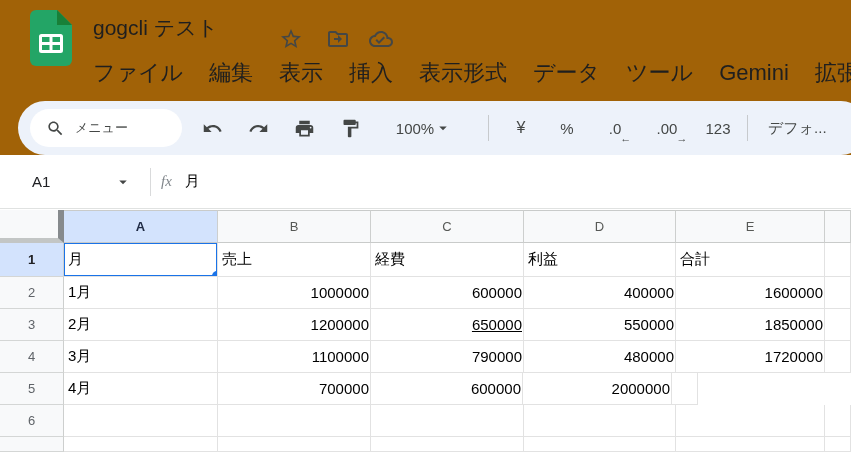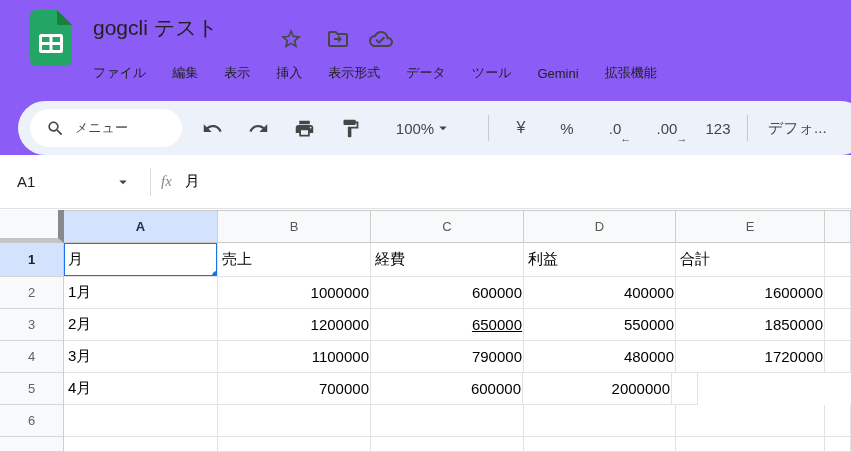--- a/index.html
+++ b/index.html
@@ -1,32 +1,32 @@
 <!DOCTYPE html>
 <html><head>
 <meta charset="utf-8">
 <style>
   * { margin:0; padding:0; box-sizing:border-box; }
   html,body { width:851px; height:452px; overflow:hidden; background:#fff;
               font-family:"Liberation Sans","DejaVu Sans",sans-serif; }
   .stage { position:relative; width:851px; height:452px; background:#fff; }
 
   
-  .chrome { position:absolute; left:0; top:0; width:851px; height:155px; background:#8b5cf6; }
+  .chrome { position:absolute; left:0; top:0; width:851px; height:155px; background:#a16207; }
 
   .logo { position:absolute; left:30px; top:10px; width:42px; height:56px; cursor:pointer; }
 
   .doc-title { position:absolute; left:93px; top:14px; font-size:21px; color:#1f1f1f; white-space:nowrap; }
   .title-icon { position:absolute; top:27px; width:24px; height:24px; color:#444746; cursor:pointer; }
   .icon-star   { left:279px; }
   .icon-move   { left:326px; }
   .icon-cloud  { left:369px; }
 
   .menubar { position:absolute; left:80px; top:56px; height:34px; display:flex; align-items:center; white-space:nowrap; }
-  .menu-item { padding:0 13px; font-size:13px; color:#1f1f1f; cursor:pointer; }
+  .menu-item { padding:0 13px; font-size:22px; color:#1f1f1f; cursor:pointer; }
 
   
   .toolbar { position:absolute; left:18px; top:101px; width:850px; height:54px;
              background:#edf2fa; border-radius:27px; display:flex; align-items:center; }
   .search-pill { margin-left:12px; width:152px; height:38px; background:#fff; border-radius:19px;
                  display:flex; align-items:center; padding-left:16px; gap:10px; cursor:pointer; flex:none; }
   .search-pill svg { width:19px; height:19px; color:#444746; flex:none; }
   .search-label { font-size:13px; color:#444746; }
 
   .tb-btn { width:44px; height:40px; border-radius:8px; display:flex; align-items:center;
@@ -41,21 +41,21 @@
   .yen { font-size:16px; }
   .dec-wrap { position:relative; font-size:15px; color:#444746; }
   .dec-arrow { position:absolute; right:-10px; bottom:-7px; font-size:11px; }
   .w48 { width:48px; } .w52 { width:52px; } .w46 { width:46px; }
   .font-btn { margin-left:8px; padding:0 12px; width:auto; white-space:nowrap; }
 
   
   .formulabar { position:absolute; left:0; top:155px; width:851px; height:54px; background:#fff;
                 border-bottom:1px solid #e0e2e1; display:flex; align-items:center; }
   .namebox { width:140px; display:flex; align-items:center; justify-content:space-between;
-             padding-left:17px; padding-right:8px; cursor:pointer; flex:none; }
+             padding-left:32px; padding-right:8px; cursor:pointer; flex:none; }
   .namebox-text { font-size:15px; color:#202124; }
   .namebox svg { width:18px; height:18px; color:#444746; }
   .fsep { width:1px; height:28px; background:#d9dadb; margin-left:10px; flex:none; }
   .fx { margin-left:10px; font-family:"Liberation Serif","DejaVu Serif",serif; font-style:italic;
         font-size:15px; color:#80868b; flex:none; }
   .fvalue { margin-left:13px; font-size:15px; color:#000; }
 
   
   .grid { position:absolute; left:0; top:210px; width:851px; height:242px; background:#fff; }
   .grow { display:flex; }

